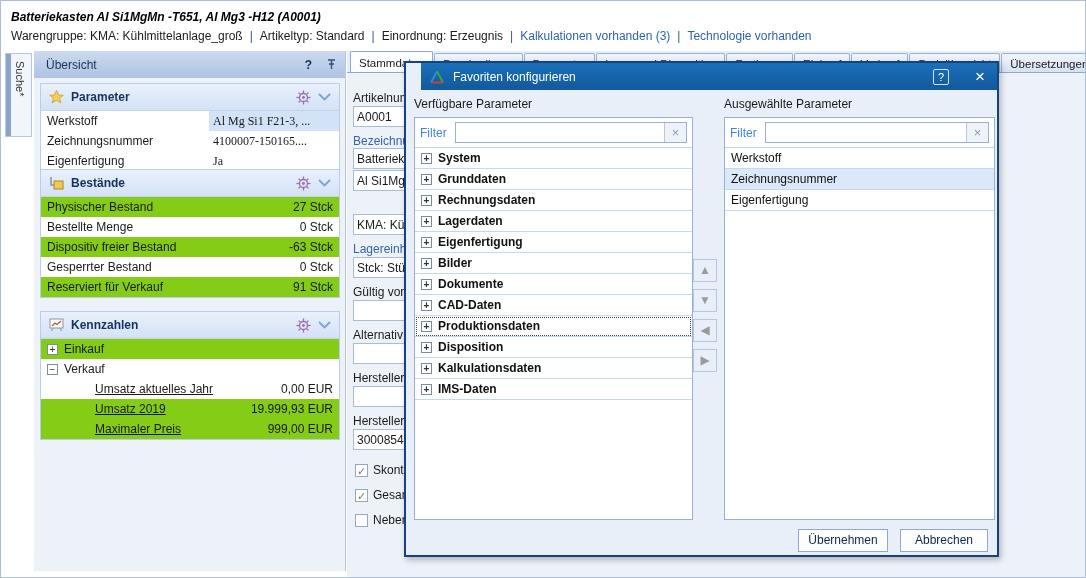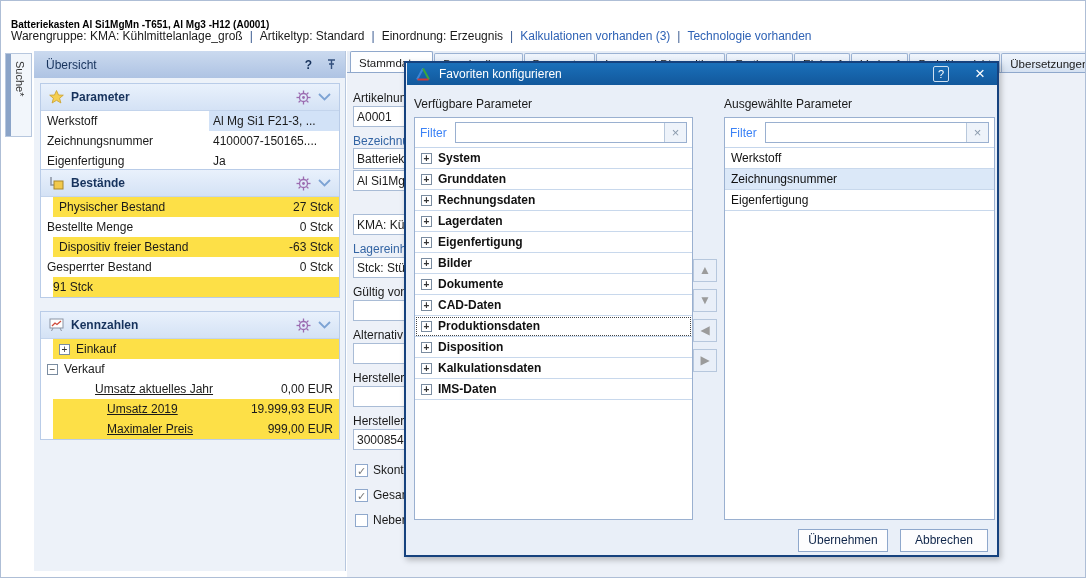--- a/index.html
+++ b/index.html
@@ -1,64 +1,64 @@
 <!DOCTYPE html>
 <html><head>
 <meta charset="utf-8">
 <style>
   * { margin:0; padding:0; box-sizing:border-box; }
   html,body { width:1086px; height:578px; font-family:"Liberation Sans", sans-serif; background:#fff; }
   #window { position:relative; width:1086px; height:578px; background:#fff; border:1px solid #aebed6; overflow:hidden; }
 
   
-  .hdr-title { position:absolute; left:10px; top:18px; font-size:10px; font-weight:bold; color:#000; }
+  .hdr-title { position:absolute; left:10px; top:9px; font-size:12px; font-weight:bold; color:#000;font-style:italic; }
   .hdr-meta { position:absolute; left:10px; top:28px; font-size:12px; color:#1a1a1a; white-space:nowrap; }
   .hdr-meta .sep { color:#3a5a90; margin:0 7px; }
   .hdr-meta .lnk { color:#2e62b5; cursor:pointer; }
 
   
   .suche-tab { position:absolute; left:4px; top:52px; width:27px; height:84px; background:#f2f6fb; border:1px solid #b7c7de; display:flex; }
   .suche-bar { width:5px; height:100%; background:#8ba4c8; }
   .suche-txt { writing-mode:vertical-rl; font-size:11px; color:#333; padding:7px 0 0 3px; }
 
   
   #overview { position:absolute; left:33px; top:50px; width:312px; height:520px; background:#edf2f9; border-right:1px solid #b7c7de; }
   .ov-header { position:absolute; left:0; top:0; width:100%; height:27px; background:linear-gradient(#cbdaef,#aec3e3); display:flex; align-items:center; padding:0 8px 0 12px; }
   .ov-header .ttl { font-size:12px; color:#16325c; flex:1; }
   .ov-help { font-size:12px; font-weight:bold; color:#16325c; margin-right:14px; cursor:pointer; }
   .section { position:absolute; left:6px; width:300px; border:1px solid #b9cce8; background:#fff; }
   .sec-head { height:27px; background:linear-gradient(#e9f1fc,#d4e2f5); border-bottom:1px solid #c3d4ec; display:flex; align-items:center; padding:0 8px; gap:7px; cursor:pointer; }
   .sec-head .ttl { font-size:12px; font-weight:bold; color:#16325c; flex:1; }
   .rowline { height:20px; display:flex; align-items:center; font-size:12px; color:#1a1a1a; }
-  .rowline.alt { background:#fde047;margin-left:12px; }
+  .rowline.alt { background:#84cc16; }
   .rowline .lbl { padding-left:6px; flex:1; white-space:nowrap; overflow:hidden; }
   .rowline .val { padding-right:6px; text-align:right; white-space:nowrap; }
   .param-row .lbl { flex:0 0 168px; }
-  .param-row .pval { flex:1; padding-left:4px; text-align:left; white-space:nowrap; overflow:hidden; }
+  .param-row .pval { flex:1; padding-left:4px; text-align:left; white-space:nowrap; overflow:hidden;font-family:Liberation Serif, serif; }
   .param-row .pval.hl { background:#d2e2f7; height:100%; display:flex; align-items:center; }
   .expbox { width:11px; height:11px; border:1px solid #7a8ca0; background:#fff; font-size:10px; line-height:9px; text-align:center; color:#333; margin:0 6px 0 6px; flex:none; cursor:pointer; }
   .kz-child .lbl { padding-left:54px;text-decoration:underline; }
 
   
   #main { position:absolute; left:346px; top:50px; right:0; bottom:0; background:#e7edf6; }
   .tabbar { position:absolute; left:0; top:0; right:0; height:22px; display:flex; padding-left:3px; border-bottom:1px solid #8fa8cc; }
   .tab { font-size:11.5px; color:#1a1a1a; padding:4px 8px 0 8px; margin-right:1px; background:linear-gradient(#f0f5fc,#d6e2f2); border:1px solid #9ab1d2; border-bottom:none; border-radius:2px 2px 0 0; margin-top:2px; white-space:nowrap; cursor:pointer; }
   .tab.active { background:#fdfeff; margin-top:0; padding-top:5px; position:relative; z-index:2; border-color:#8fa8cc; }
   .content { position:absolute; left:0; top:22px; right:0; bottom:0; background:#edf1f8; }
 
   
   .flabel { position:absolute; left:6px; font-size:12px; color:#1a1a1a; white-space:nowrap; }
   .flabel.blue { color:#3465a4; }
   .finput { position:absolute; left:6px; width:225px; height:21px; border:1px solid #a9bcd6; background:#fff; font-family:"Liberation Sans",sans-serif; font-size:12px; color:#1a1a1a; padding:0 3px; }
   .cbrow { position:absolute; left:8px; display:flex; align-items:center; gap:5px; font-size:12px; color:#1a1a1a; }
   .cbox { width:13px; height:13px; border:1px solid #8fa8cc; background:#fff; font-size:11px; line-height:12px; text-align:center; color:#777; cursor:pointer; }
 
   
   #modal { position:absolute; left:403px; top:60px; width:595px; height:496px; background:#e9eff8; border:2px solid #16427e; box-shadow:2px 3px 6px rgba(0,0,0,.25); z-index:10; }
-  .mtitle { position:absolute; left:1px; top:0; right:0; height:22px; background:linear-gradient(#1a70ba,#12589c); display:flex; align-items:center; padding:0 8px; gap:8px; }
+  .mtitle { position:absolute; left:15px; top:0; right:0; height:27px; background:linear-gradient(#1a70ba,#12589c); display:flex; align-items:center; padding:0 8px; gap:8px; }
   .mtitle .txt { color:#fff; font-size:12px; flex:1; }
   .mhelp { width:16px; height:16px; border:1px solid #cfe0f0; border-radius:2px; color:#fff; font-size:11px; line-height:14px; text-align:center; cursor:pointer; margin-right:14px; }
   .mclose { color:#fff; font-size:17px; line-height:16px; cursor:pointer; padding:0 4px; }
   .colhead { position:absolute; top:34px; font-size:12px; color:#1a1a1a; }
   .listpanel { position:absolute; top:54px; height:403px; background:#fff; border:1px solid #9ab0d0; }
   .filterrow { display:flex; align-items:center; height:30px; padding:0 5px; gap:8px; border-bottom:1px solid #c5d6ec; background:#fff; }
   .filterrow .flab { font-size:12px; color:#3b82f6; }
   .filterrow .fwrap { flex:1; display:flex; border:1px solid #9ab0d0; height:21px; }
   .filterrow input { flex:1; border:none; outline:none; font-size:12px; padding:0 3px; font-family:"Liberation Sans",sans-serif; }
   .fclear { width:22px; background:#eef3fa; border-left:1px solid #b8c8dc; color:#8a9aac; font-size:13px; line-height:19px; text-align:center; cursor:pointer; }
@@ -183,20 +183,21 @@
         </div>
       <div class="rowline alt">
           <span class="lbl">Dispositiv freier Bestand</span>
           <span class="val">-63 Stck</span>
         </div>
       <div class="rowline">
           <span class="lbl">Gesperrter Bestand</span>
           <span class="val">0 Stck</span>
         </div>
       <div class="rowline alt">
+          <span class="lbl">Reserviert für Verkauf</span>
           <span class="val">91 Stck</span>
         </div>
     </div>
 
     <div class="section" style="top:260px;">
       <div class="sec-head">
         <span>
           <svg width="15" height="14" viewBox="0 0 15 14">
               <rect x="1" y="1" width="13" height="9" fill="#fff" stroke="#8a93a3" stroke-width="1"></rect>
               <polyline points="3,8 6,5 8,6.5 12,3" fill="none" stroke="#d04a3a" stroke-width="1.3"></polyline>

